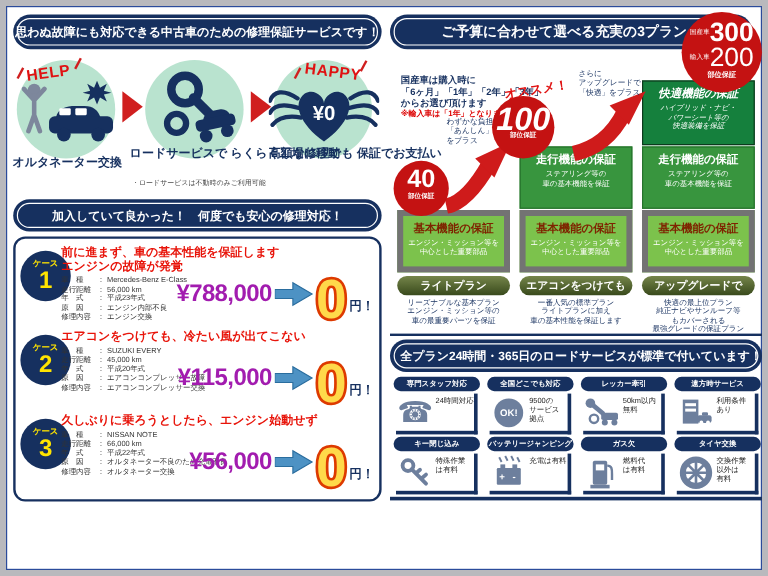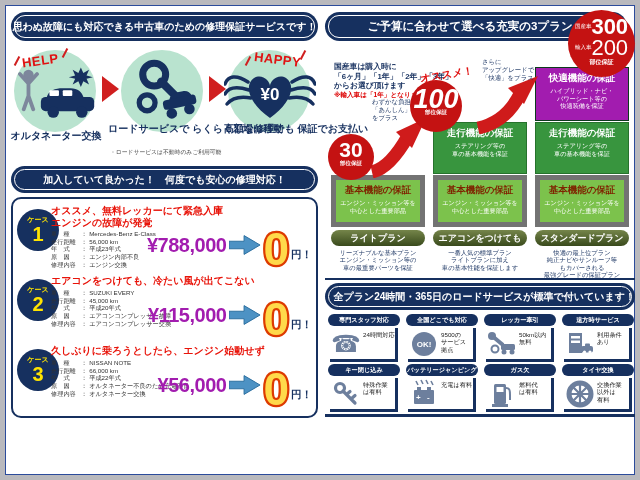--- a/index.html
+++ b/index.html
@@ -44,21 +44,21 @@
   .upg { position:absolute; color:#16305f; font-size:6.4px; line-height:8px; white-space:pre-line; z-index:3; }
   .osusume { position:absolute; left:414px; top:62px; color:#e01212; font-weight:bold; font-size:10.5px; transform:rotate(-9deg); z-index:5; }
   .pbox { position:absolute; width:94px; text-align:center; }
   .pbox .bt { font-weight:bold; font-size:9.5px; margin-top:4px; display:block; }
   .pbox .bd { font-size:6.2px; line-height:7.6px; margin-top:2px; display:block; white-space:pre-line; }
   .basic { background:#7cc24c; border:5px solid #737373; }
   .basic .bt { color:#7e2400; }
   .basic .bd { color:#fff; }
   .drive { background:#38953e; border:1px solid #26722c; }
   .drive .bt,.drive .bd { color:#fff; }
-  .comfort { background:#a21caf; border:1px solid #0d3a1d; }
+  .comfort { background:#15803d; border:1px solid #0d3a1d;font-style:italic; }
   .comfort .bt,.comfort .bd { color:#fff; }
   .pill { position:absolute; top:228px; width:94px; height:16px; border-radius:9px; background:linear-gradient(#75854a,#394a1c); color:#fff; font-weight:bold; font-size:9px; display:flex; align-items:center; justify-content:center; }
   .pdesc { position:absolute; top:247px; width:100px; color:#16305f; font-size:6.3px; line-height:7.4px; text-align:center; white-space:pre-line; }
   .divline { position:absolute; background:#16305f; }
 
   
   .rcell { position:absolute; width:74px; }
   .rpill { height:12px; width:72px; margin:0 auto; background:#16305f; border-radius:7px; color:#fff; font-size:6.2px; font-weight:bold; display:flex; align-items:center; justify-content:center; white-space:nowrap; }
   .rbody { position:relative; width:68px; height:34px; margin:2px auto 0; border-right:3px solid #16305f; border-bottom:3px solid #16305f; }
   .ric { position:absolute; left:1px; top:1px; width:30px; height:30px; display:flex; align-items:center; justify-content:center; color:#6d7f9d; }
@@ -145,21 +145,21 @@
     <span>加入していて良かった！　何度でも安心の修理対応！</span>
   </div>
 
   <div class="casebox" style="left:5px;top:191px;">
 
     <div class="caserow" style="top:4px;">
       <div class="cbadge">
         <span class="cl">ケース</span>
         <span class="cn">1</span>
       </div>
-      <div class="ctitle">オススメ、無料レッカーにて緊急入庫
+      <div class="ctitle">前に進まず、車の基本性能を保証します
 エンジンの故障が発覚</div>
       <div class="specs">
         <div><span class="sl">車　種</span><span class="sc">：</span><span>Mercedes-Benz E-Class</span></div>
         <div><span class="sl">走行距離</span><span class="sc">：</span><span>56,000 km</span></div>
         <div><span class="sl">年　式</span><span class="sc">：</span><span>平成23年式</span></div>
         <div><span class="sl">原　因</span><span class="sc">：</span><span>エンジン内部不良</span></div>
         <div><span class="sl">修理内容</span><span class="sc">：</span><span>エンジン交換</span></div>
       </div>
       <div class="pricerow">
         <span class="price">¥788,000</span>
@@ -234,21 +234,21 @@
     <div style="font-size:6px;font-weight:bold;">部位保証</div>
   </div>
 
   <div class="pnote">国産車は購入時に
 「6ヶ月」「1年」「2年」「3年」
 からお選び頂けます</div>
   <div class="pnotesub">※輸入車は「1年」となります</div>
 
   <div class="osusume">オススメ！</div>
   <div class="redcircle" style="left:322px;top:128px;width:46px;height:46px;">
-    <div style="font-size:21px;font-weight:bold;margin-top:6px;line-height:20px;">30</div>
+    <div style="font-size:21px;font-weight:bold;margin-top:6px;line-height:20px;">40</div>
     <div style="font-size:5.5px;font-weight:bold;">部位保証</div>
   </div>
   <div class="redcircle" style="left:404px;top:74px;width:52px;height:52px;">
     <div style="font-size:27px;font-weight:bold;margin-top:9px;line-height:20px;font-style:italic;">100</div>
     <div style="font-size:5.5px;font-weight:bold;">部位保証</div>
   </div>
 
   <div class="upg" style="left:366px;top:92px;">わずかな負担で
 「あんしん」
 をプラス</div>
@@ -292,21 +292,21 @@
 中心とした重要部品</span>
   </div>
   <div class="pbox basic" style="left:529px;top:169px;height:52px;">
     <span class="bt">基本機能の保証</span>
     <span class="bd">エンジン・ミッション等を
 中心とした重要部品</span>
   </div>
 
   <div class="pill" style="left:325px;top:224px;">ライトプラン</div>
   <div class="pill" style="left:427px;top:224px;">エアコンをつけても</div>
-  <div class="pill" style="left:529px;top:224px;">スタンダードプラン</div>
+  <div class="pill" style="left:529px;top:224px;">アップグレードで</div>
   <div class="pdesc" style="left:322px;top:243px;">リーズナブルな基本プラン
 エンジン・ミッション等の
 車の最重要パーツを保証</div>
   <div class="pdesc" style="left:424px;top:243px;">一番人気の標準プラン
 ライトプランに加え
 車の基本性能を保証します</div>
   <div class="pdesc" style="left:526px;top:243px;">快適の最上位プラン
 純正ナビやサンルーフ等
 もカバーされる
 最強グレードの保証プラン</div>

